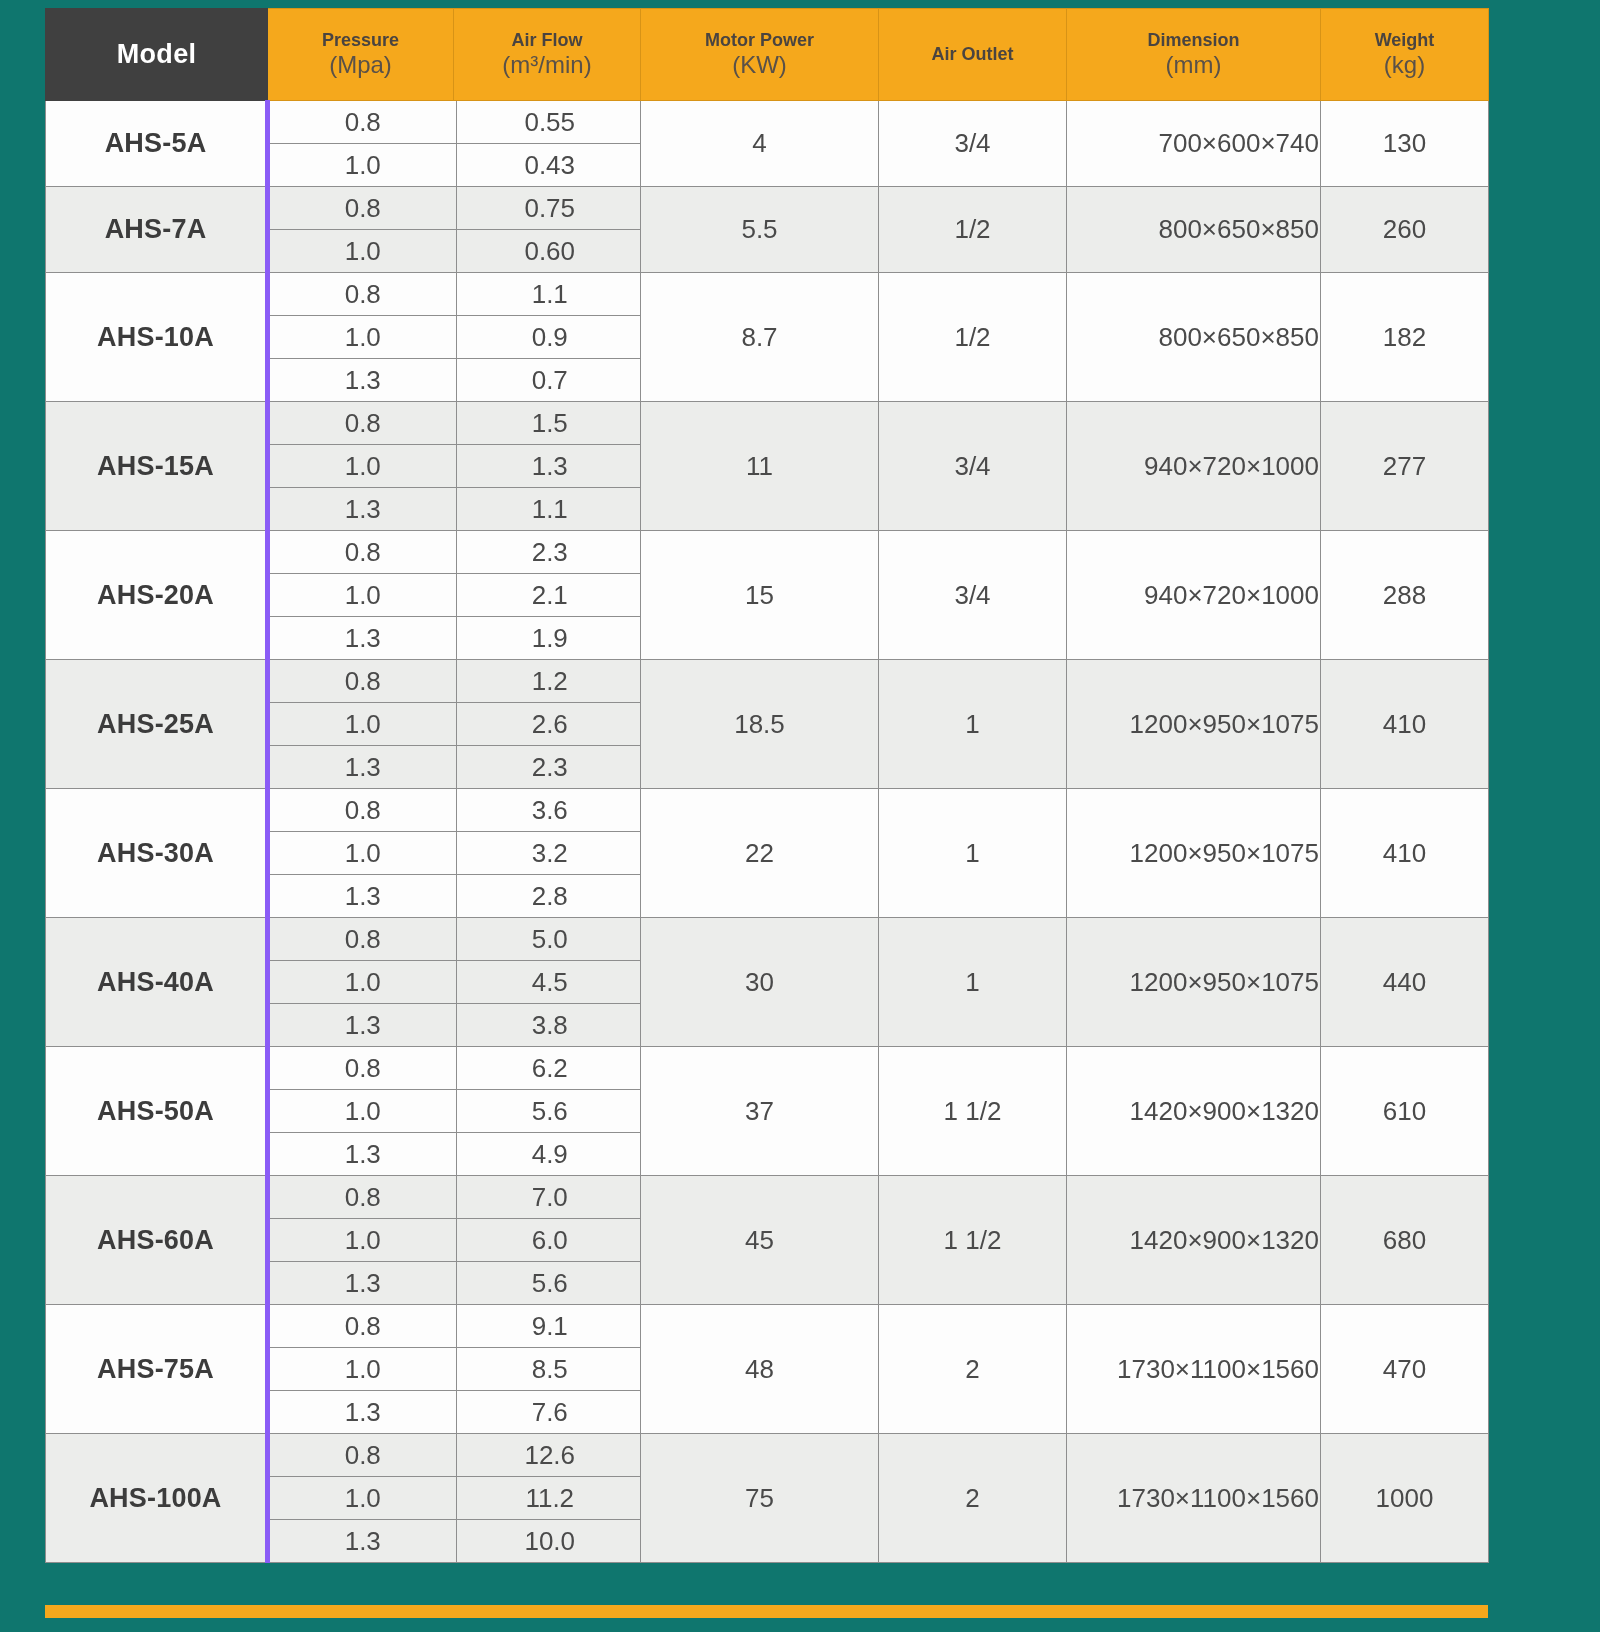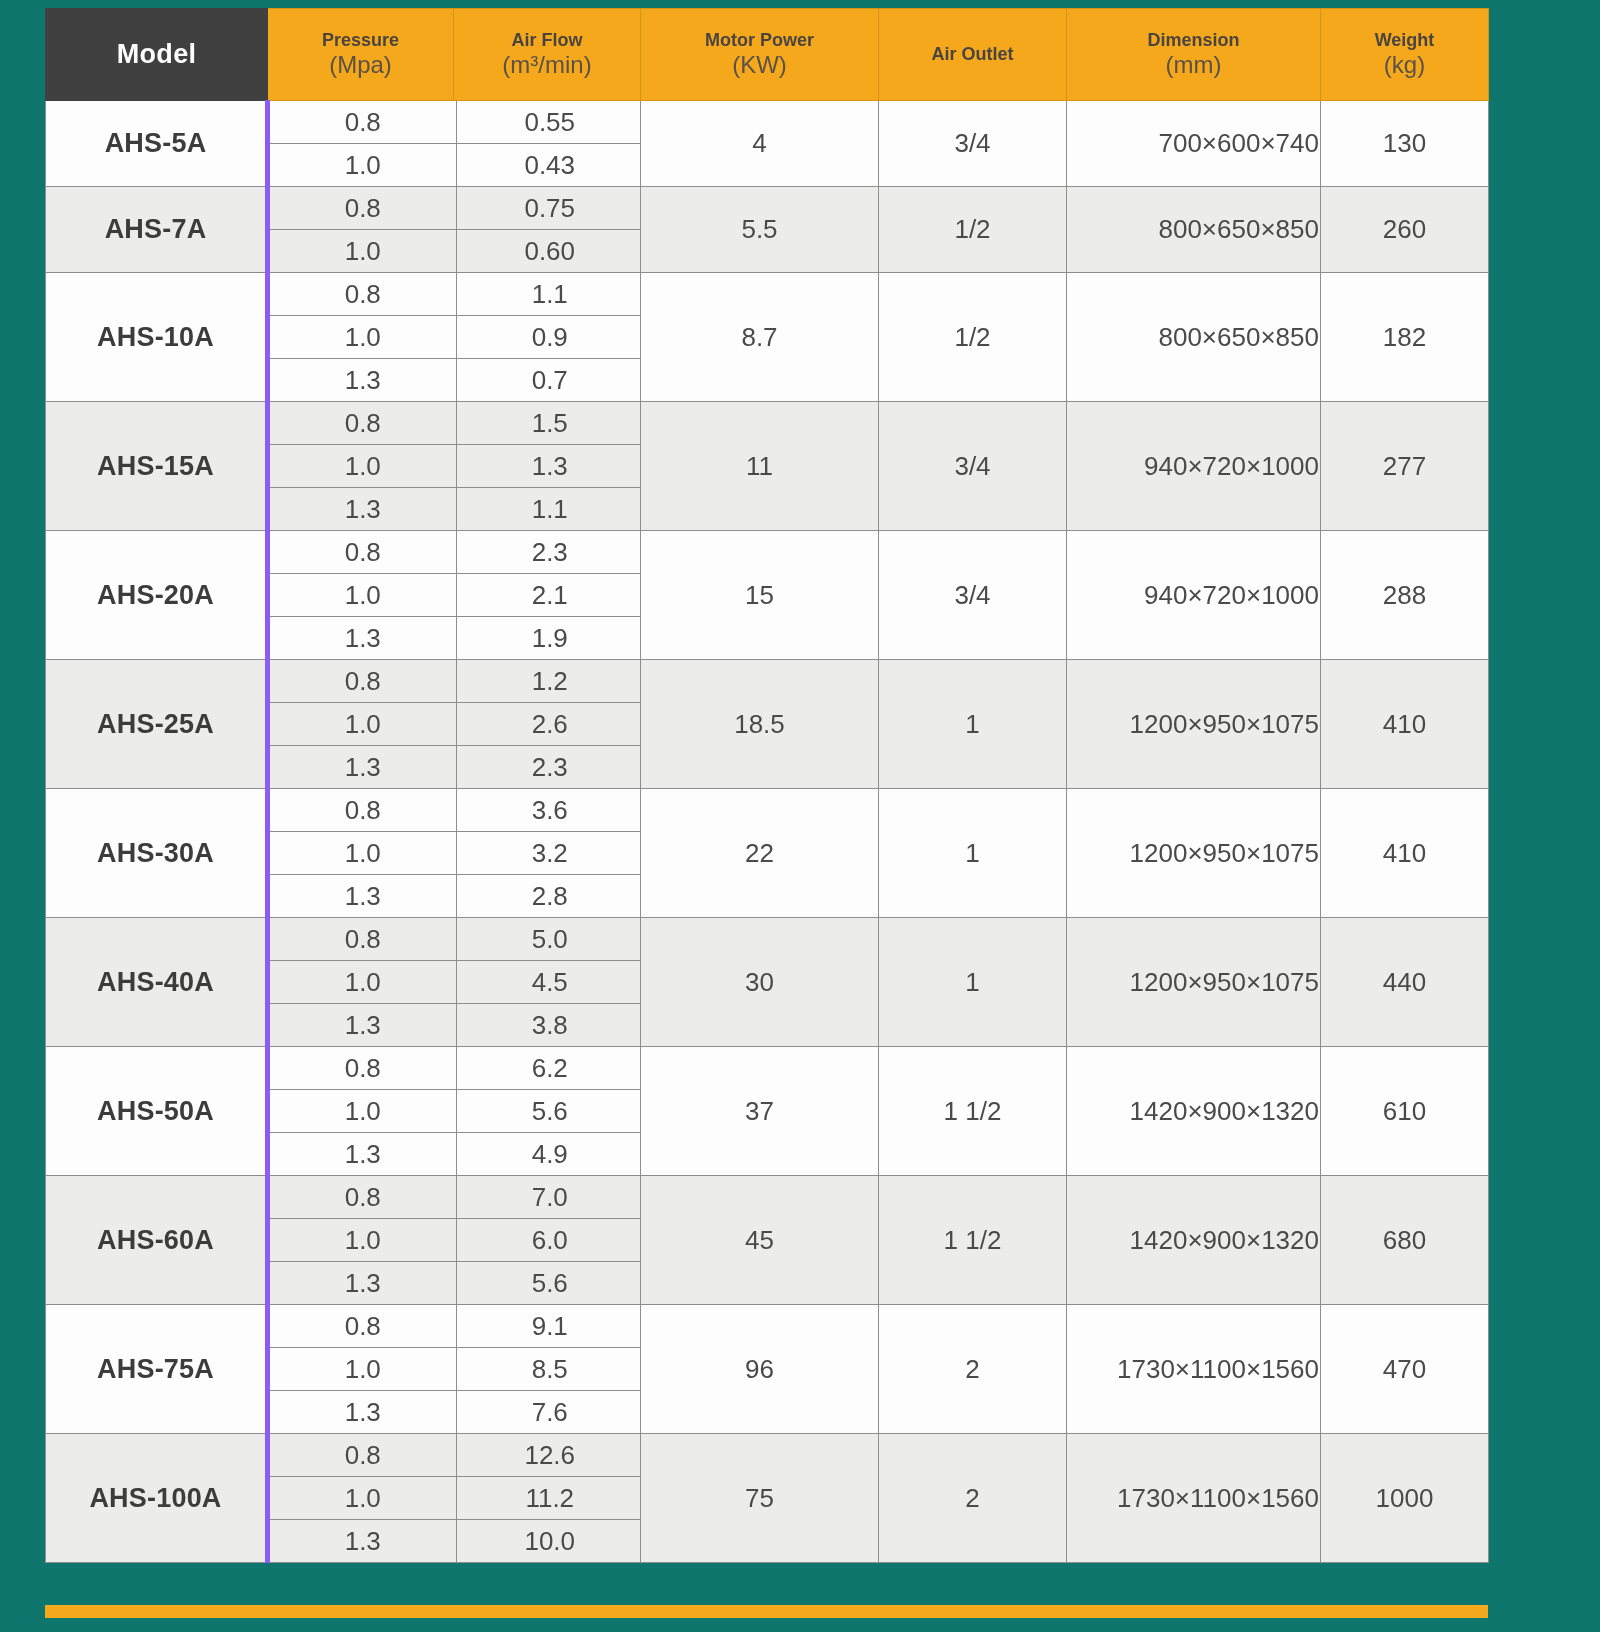--- a/index.html
+++ b/index.html
@@ -486,21 +486,21 @@
                   <td class="sub-cell div-r">1.0</td>
                   <td class="sub-cell">8.5</td>
                 </tr>
                 <tr>
                   <td class="sub-cell div-r last">1.3</td>
                   <td class="sub-cell last">7.6</td>
                 </tr>
               </tbody>
             </table>
           </td>
-          <td class="plain-cell">96</td>
+          <td class="plain-cell">48</td>
           <td class="plain-cell">2</td>
           <td class="dim-cell">1730×1100×1560</td>
           <td class="plain-cell">470</td>
         </tr>
         <tr class="band-b">
           <td class="model-cell">AHS-100A</td>
           <td class="stack-cell left-edge right-edge" colspan="2">
             <table class="substack">
               <colgroup>
                 <col class="s-p">

